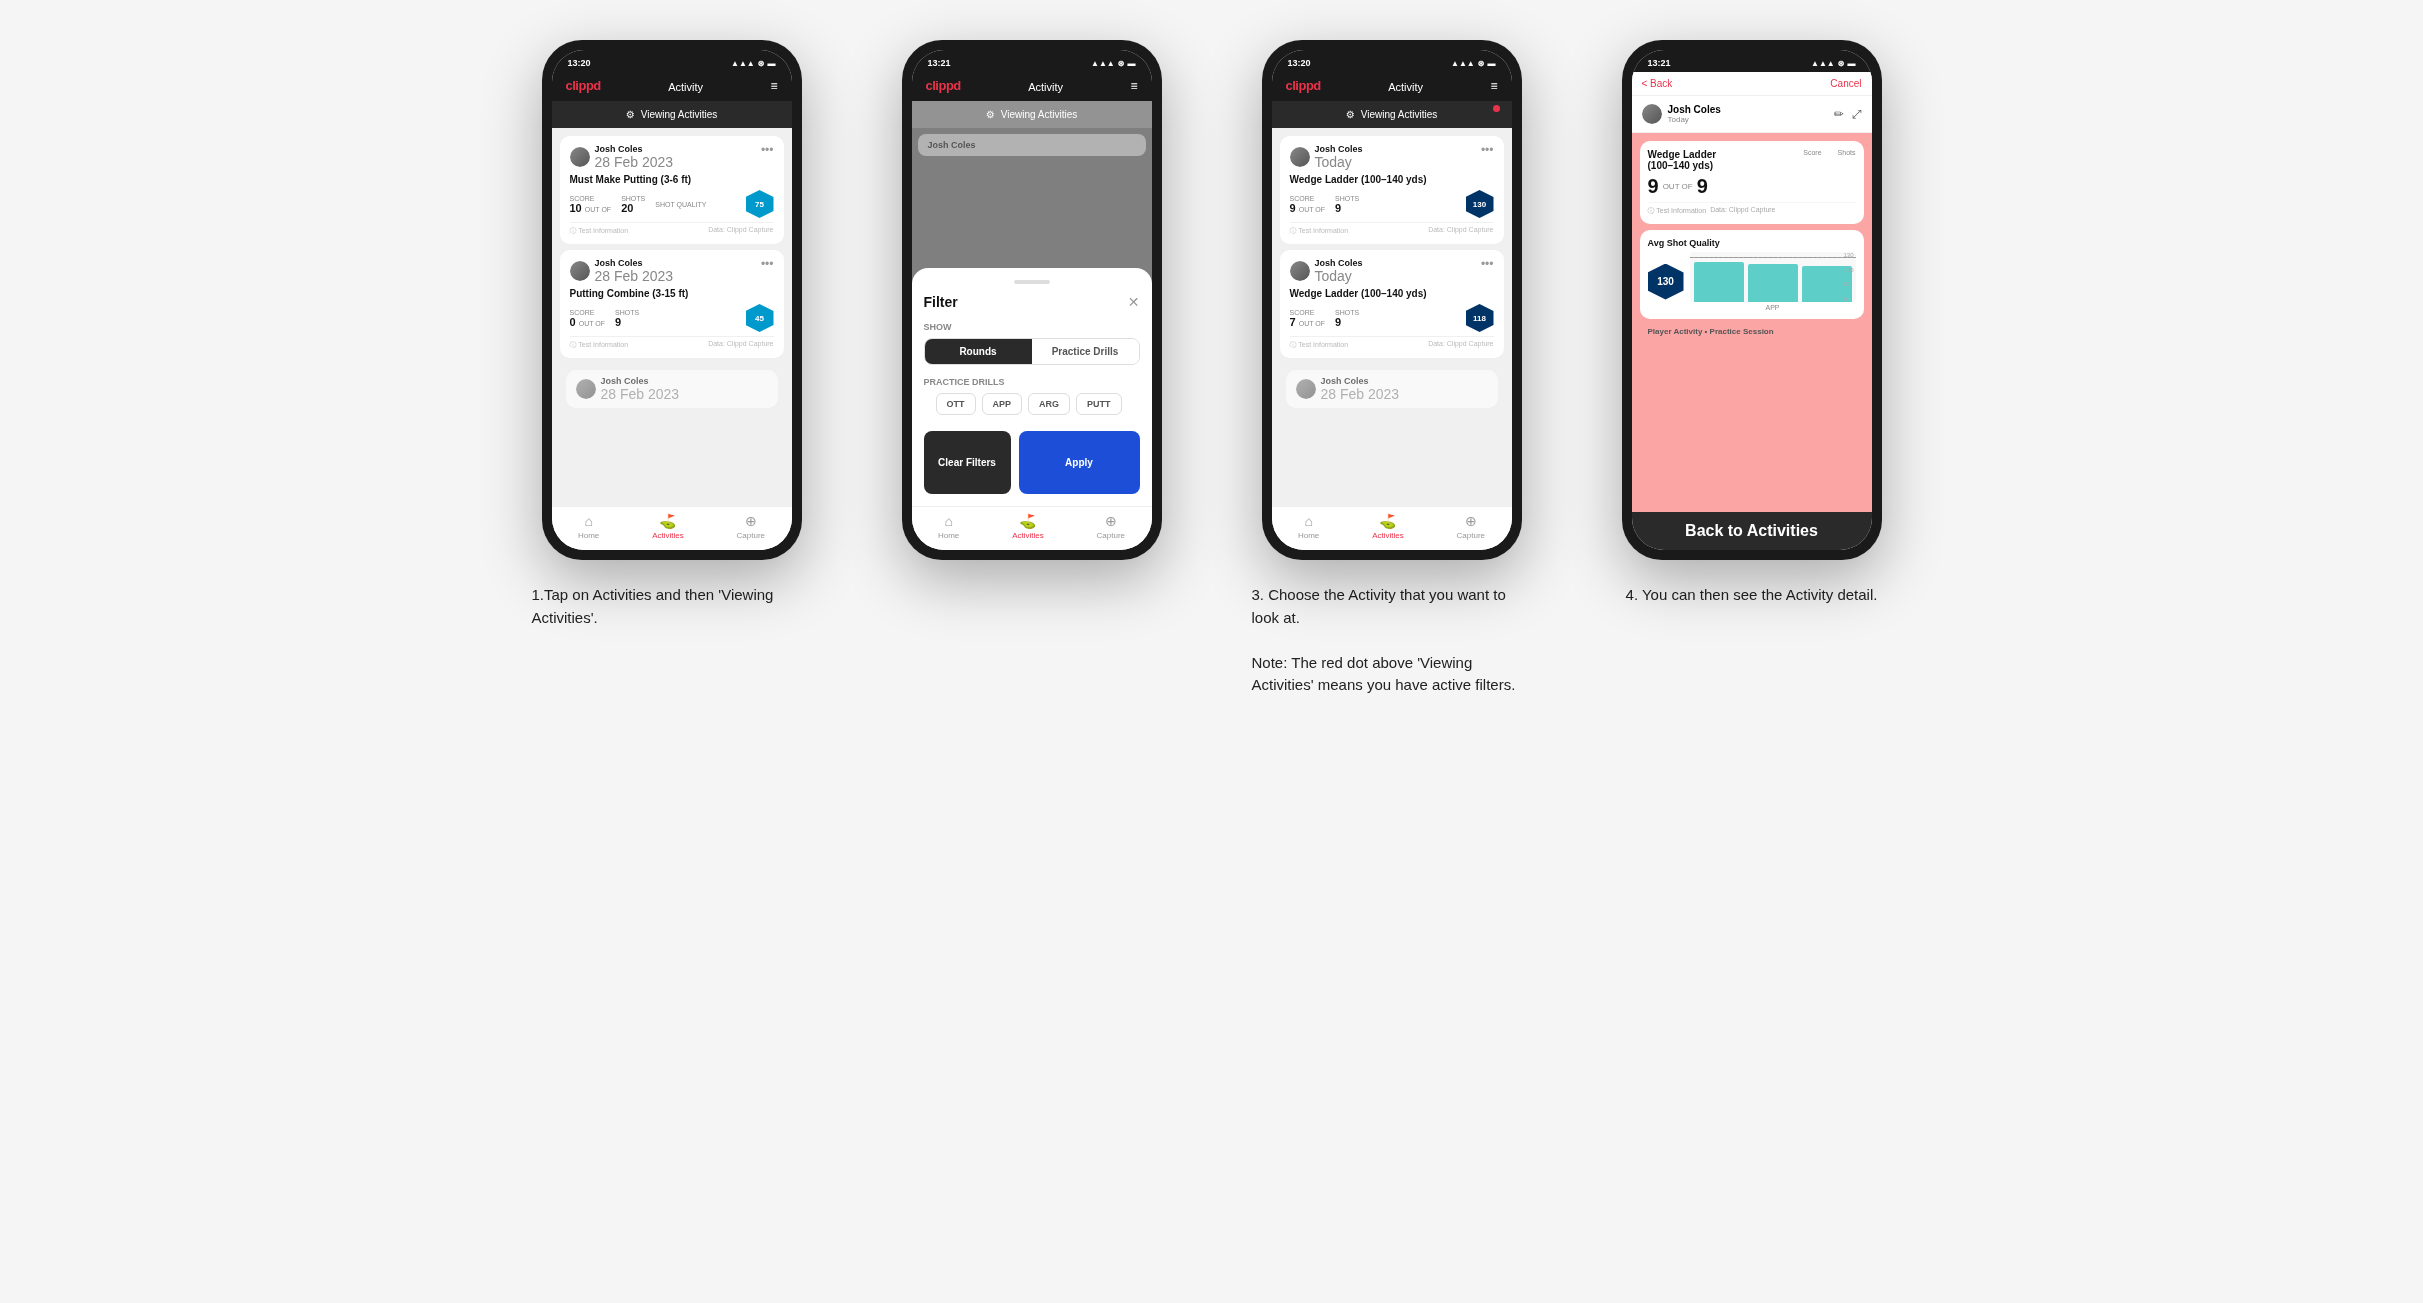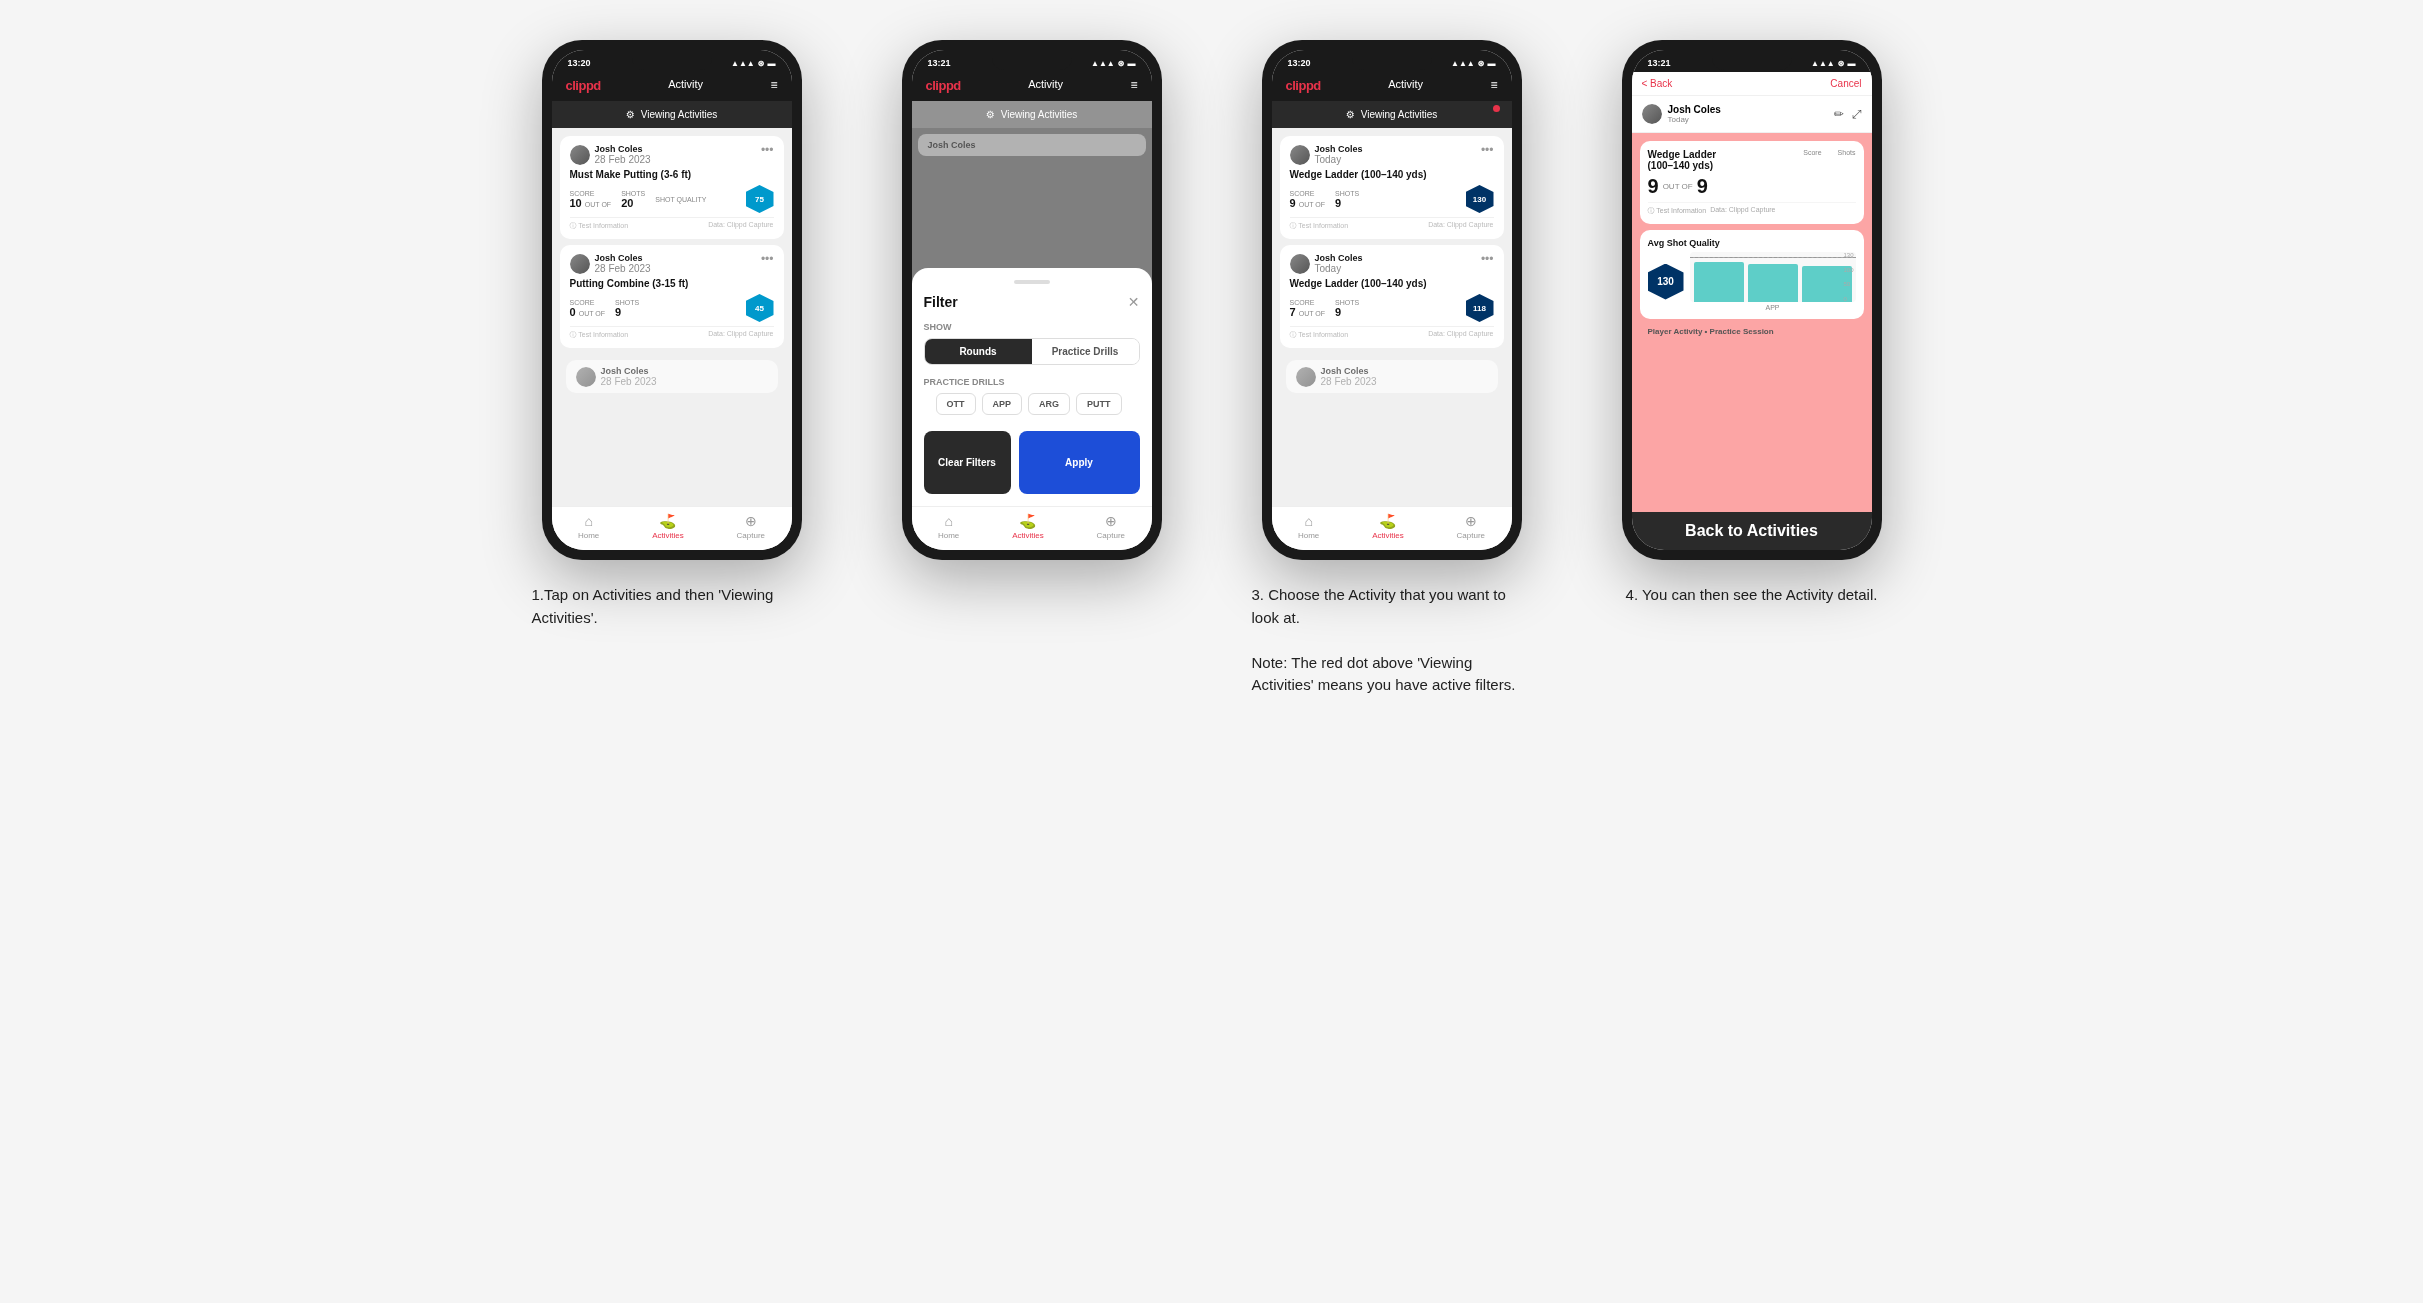--- a/index.html
+++ b/index.html
@@ -77,21 +77,21 @@
       gap: 3px;
       align-items: center;
       font-size: 8px;
     }
 
     
     .app-header {
       background: #1a1a1a;
       display: flex;
       justify-content: space-between;
-      align-items: flex-start;
+      align-items: flex-end;
       padding: 6px 14px 8px;
       flex-shrink: 0;
     }
     .app-logo {
       color: #e8334a;
       font-weight: 800;
       font-size: 13px;
       letter-spacing: -0.5px;
     }
     .app-title {
@@ -176,21 +176,21 @@
       height: 100%;
       background: linear-gradient(135deg, #888, #555);
       border-radius: 50%;
     }
     .user-name {
       font-size: 9px;
       font-weight: 700;
       color: #111;
     }
     .user-date {
-      font-size: 10px;
+      font-size: 14px;
       color: #888;
     }
     .dots-menu {
       color: #999;
       font-size: 12px;
       line-height: 1;
     }
     .activity-title {
       font-size: 10px;
       font-weight: 700;

